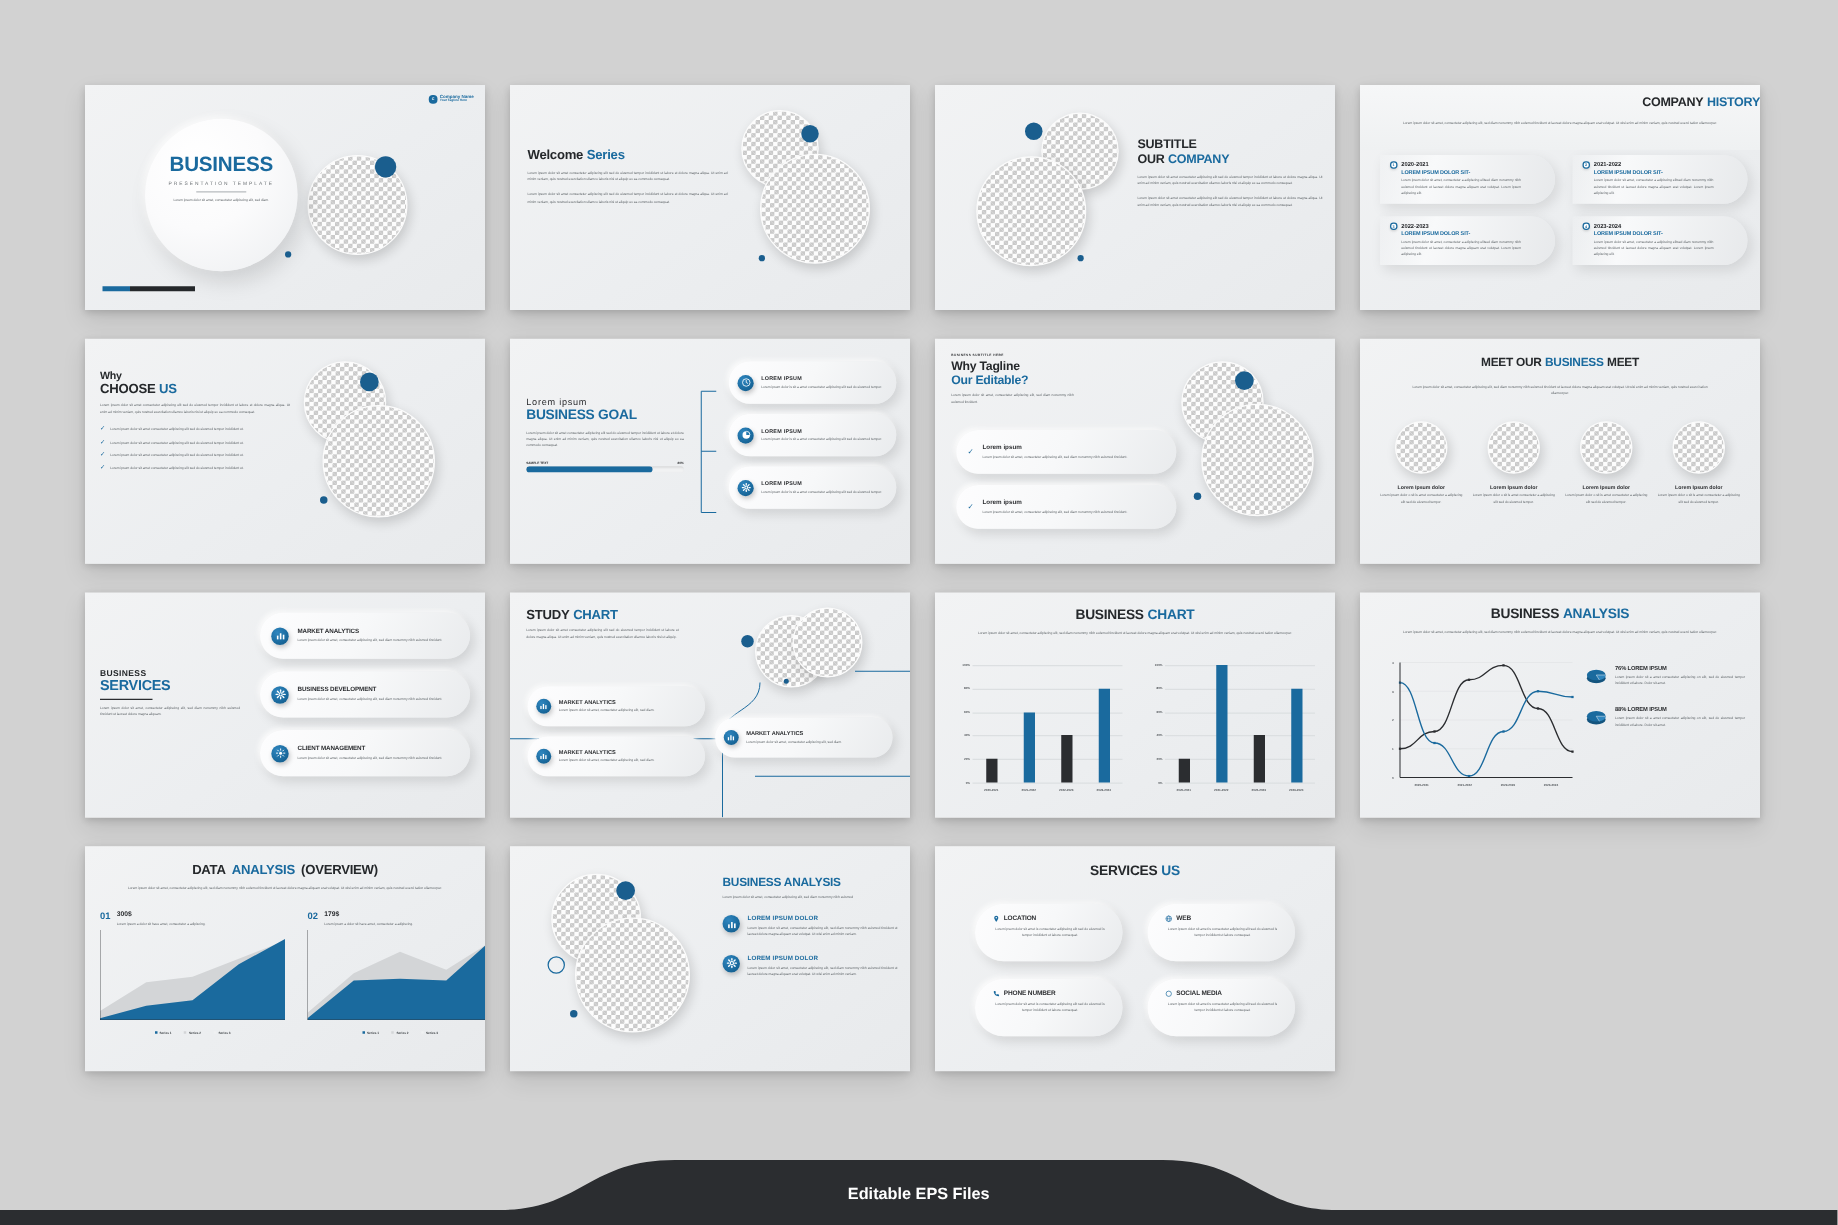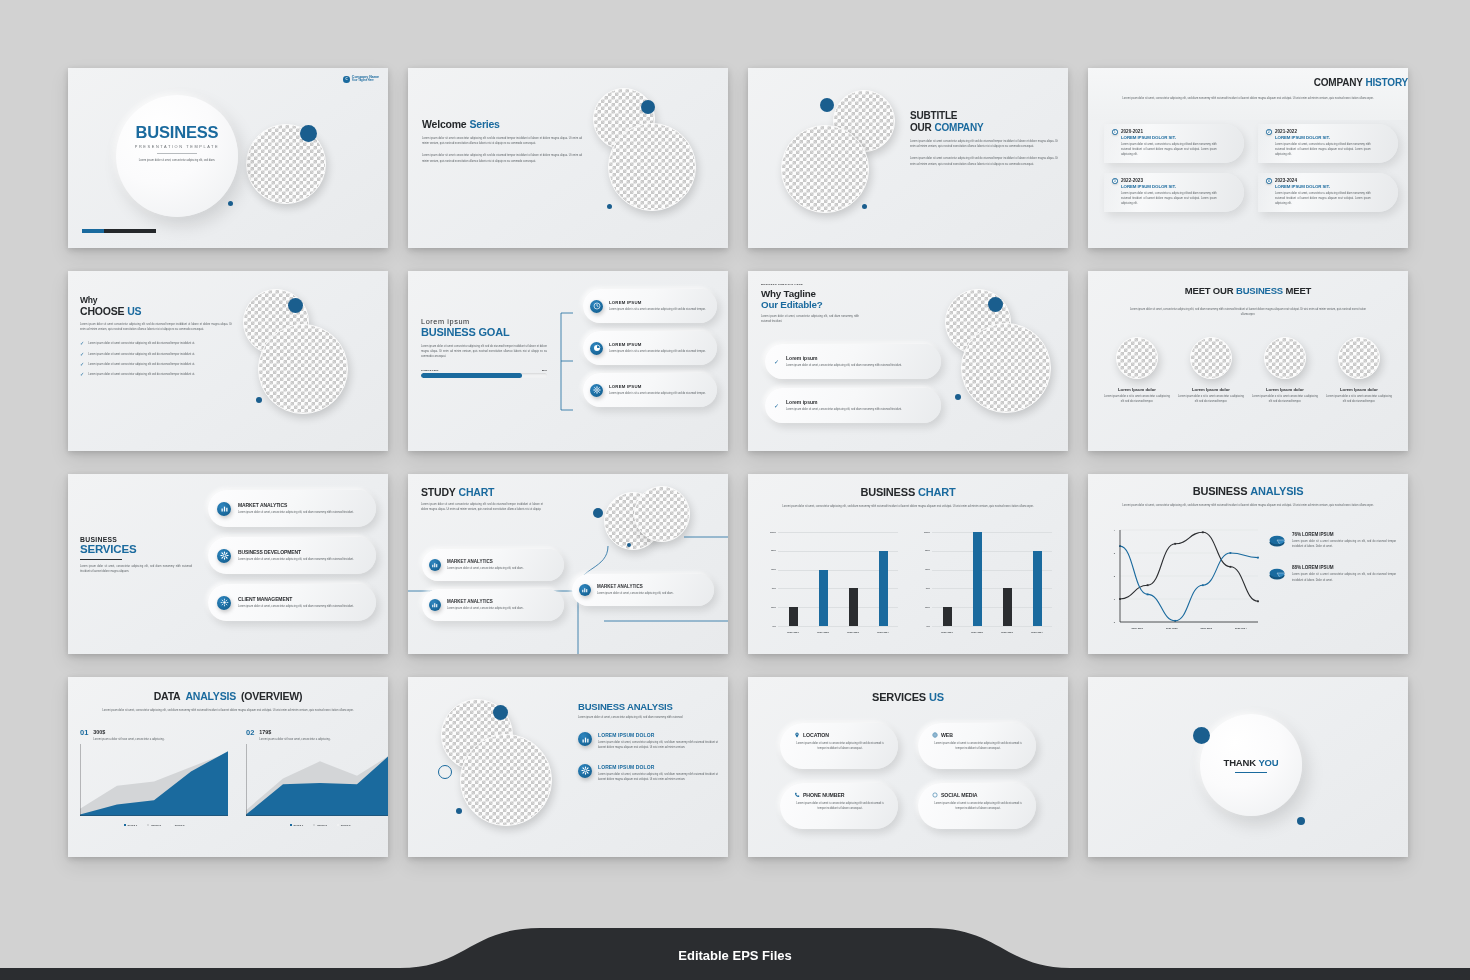--- a/index.html
+++ b/index.html
@@ -795,32 +795,20 @@
                 <circle cx="12" cy="12" r="8.5" fill="none" stroke="currentColor" stroke-width="2.2"></circle>
               </svg>
             </span>
             <span style="font-size:5.2px;font-weight:bold;color:#2b2d30;letter-spacing:-0.1px;">SOCIAL MEDIA</span>
           </div>
           <div class="body-txt-c" style="margin-top:3px;">Lorem ipsum dolor sit amet is consectetur adipiscing elit sed do eiusmod is tempor incididunt ut labore consequat.</div>
         </div>
       </div>
   </div>
 
-  <div class="slide">
-    <div class="soft-circle" style="position:absolute;left:112px;top:37px;width:102px;height:102px;"></div>
-    <div class="dot-blue" style="left:105px;top:50px;width:17px;height:17px;"></div>
-    <div class="dot-blue" style="left:209px;top:140px;width:8px;height:8px;"></div>
-    <div style="position:absolute;left:112px;top:80px;width:102px;text-align:center;">
-      <div style="font-size:9.5px;">
-        <span class="h-dark">THANK</span>
-        <span class="h-blue">YOU</span>
-      </div>
-      <div style="width:32px;height:1.1px;background:#1a6a9e;margin:4px auto 0;"></div>
-    </div>
-  </div>
 
 </div>
 
 <div class="footer-ribbon">
   <div class="ribbon-shape">
     <div class="ribbon-bar"></div>
     <svg width="1470" height="58" viewBox="0 0 1470 58" style="position:absolute;left:0;bottom:0;">
       <path d="M0 58 L0 46 L400 46 C465 46, 470 6, 540 6 L930 6 C1000 6, 1005 46, 1070 46 L1470 46 L1470 58 Z" fill="#2b2d30"></path>
     </svg>
     <div style="position:absolute;left:0;right:0;bottom:16px;text-align:center;">

